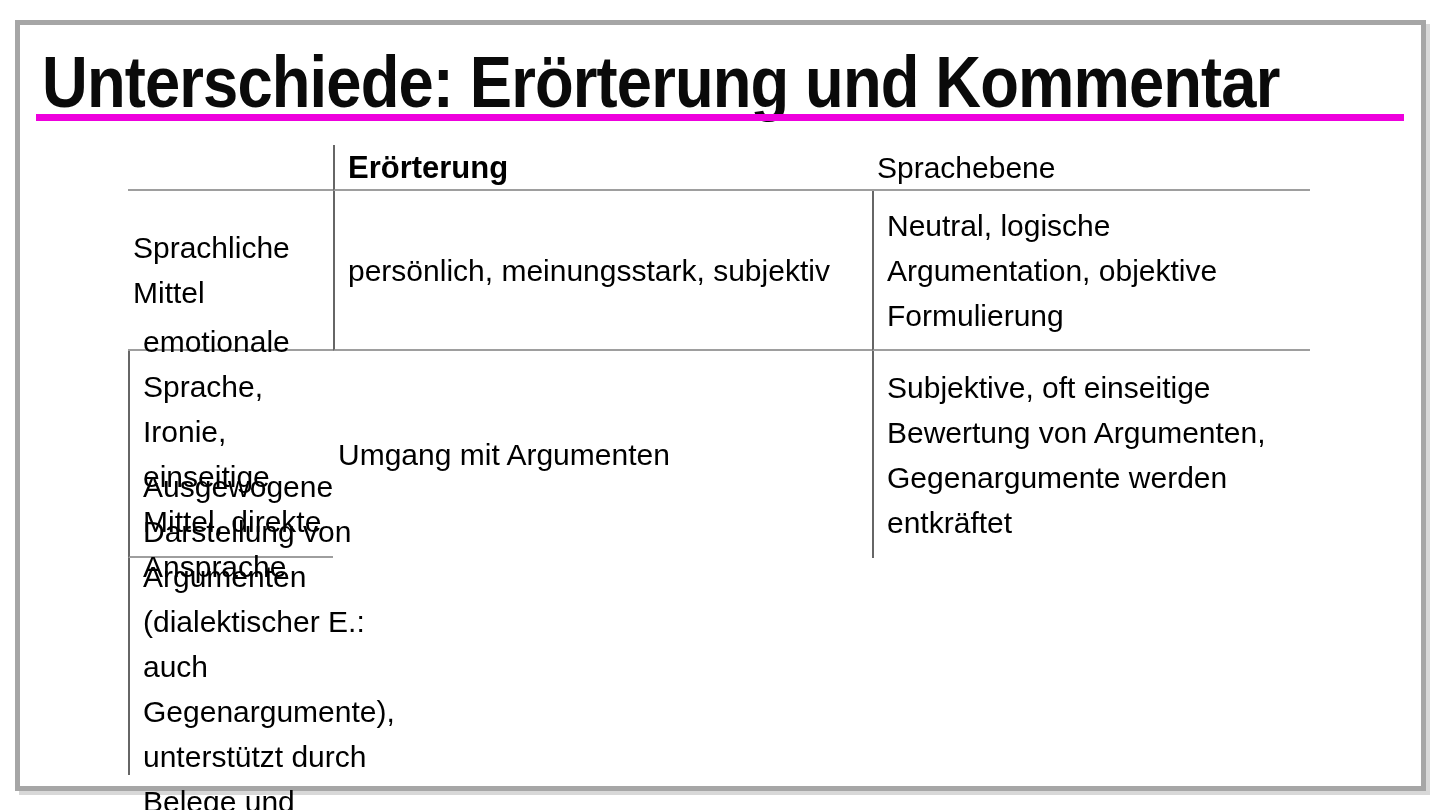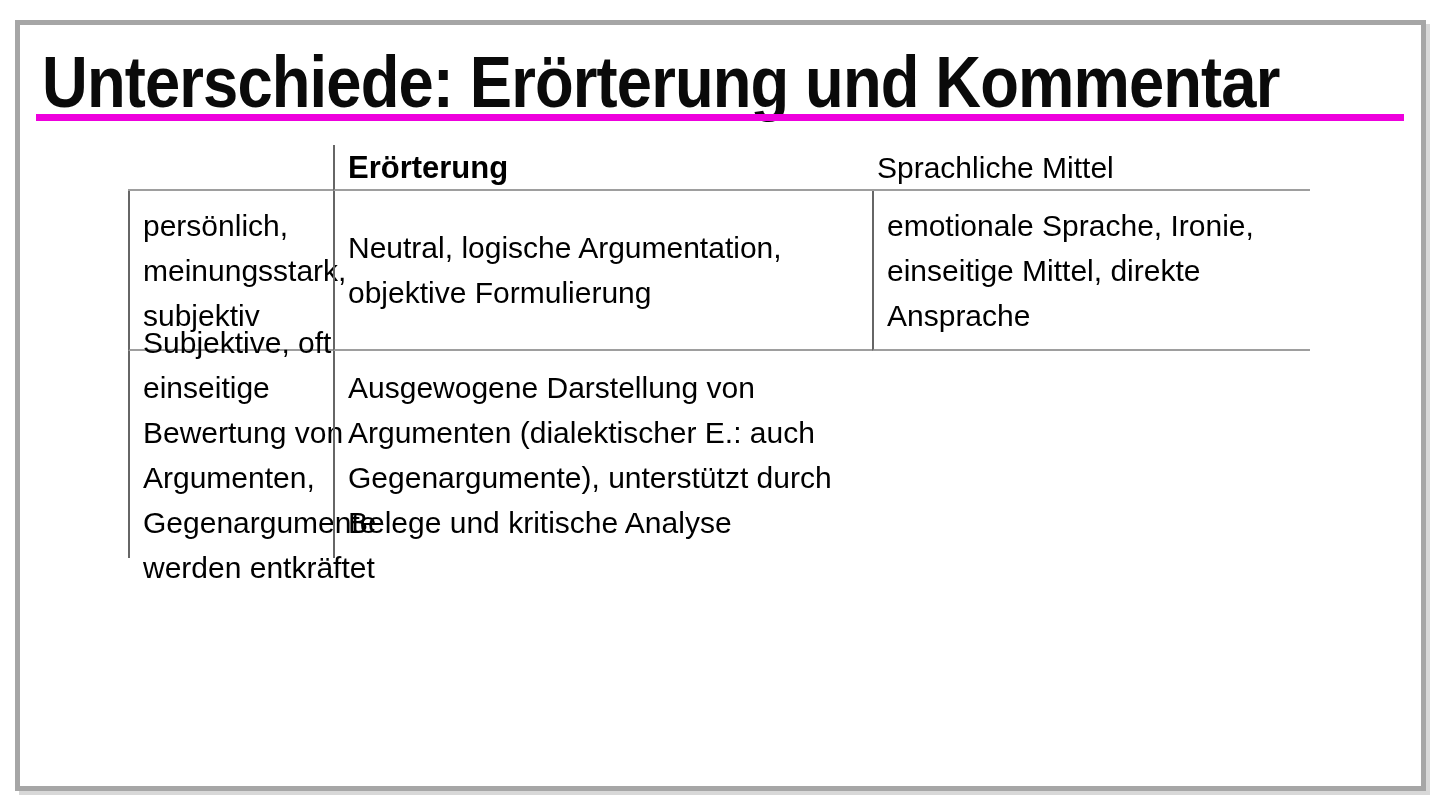--- a/index.html
+++ b/index.html
@@ -88,22 +88,24 @@
   <div class="frame"></div>
 
   <h1 class="title">Unterschiede: Erörterung und Kommentar</h1>
   <div class="title-underline"></div>
 
   <div class="cmp-table">
 
     <div class="cell header hline"></div>
     <div class="cell header hline vline">Erörterung</div>
 
+    <div class="cell hline">Sprachebene</div>
     <div class="cell hline">Sprachliche Mittel</div>
 
     <div class="cell hline vline col-kommentar">persönlich, meinungsstark, subjektiv</div>
     <div class="cell hline vline">Neutral, logische Argumentation, objektive Formulierung</div>
     <div class="cell hline vline col-kommentar">emotionale Sprache, Ironie, einseitige Mittel, direkte Ansprache</div>
 
+    <div class="cell">Umgang mit Argumenten</div>
     <div class="cell vline col-kommentar">Subjektive, oft einseitige Bewertung von Argumenten, Gegenargumente werden entkräftet</div>
     <div class="cell vline">Ausgewogene Darstellung von Argumenten (dialektischer E.: auch Gegenargumente), unterstützt durch Belege und kritische Analyse</div>
   </div>
 </div>
 
 </body></html>

